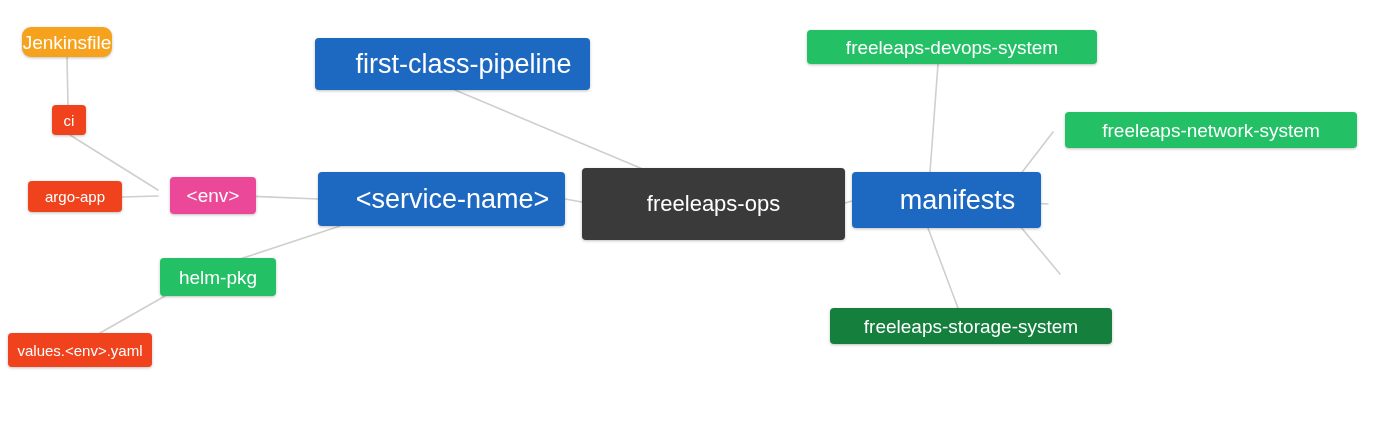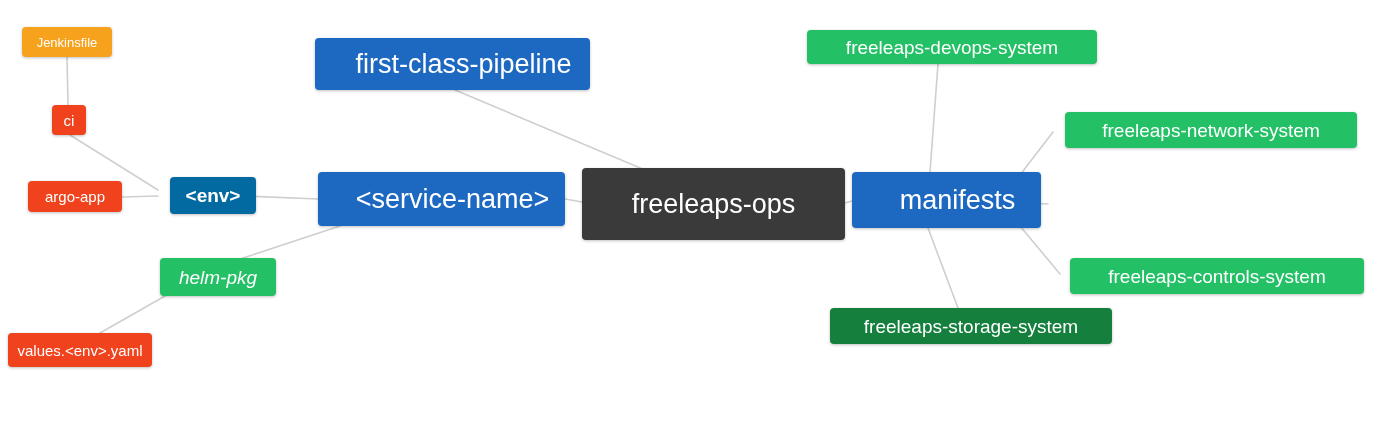--- a/index.html
+++ b/index.html
@@ -31,25 +31,25 @@
     align-items: center;
     justify-content: center;
     color: #ffffff;
     border-radius: 4px;
     box-shadow: 0 1px 3px rgba(0,0,0,0.25);
     box-sizing: border-box;
     white-space: nowrap;
     cursor: pointer;
     line-height: 1;
   }
-  .xl { font-size: 27px; }
+  .xl { font-size: 22px; }
   .lg { font-size: 27px; padding-left: 22px; }
   .md { font-size: 19px; margin-left: 12px; }
   .sm { font-size: 15px; }
-  .xs { font-size: 13px; }
+  .xs { font-size: 19px; border-radius: 9px; }
 </style>
 </head>
 <body>
 
 <div class="canvas">
 
   <svg class="edges" viewBox="0 0 1390 421" xmlns="http://www.w3.org/2000/svg" aria-hidden="true">
     <path d="M67,57 L68,105"></path>
     <path d="M70,135 L158,190"></path>
     <path d="M122,197 L158,196"></path>
@@ -67,34 +67,33 @@
   </svg>
 
   <div class="node xl" style="left: 582px; top: 168px; width: 263px; height: 72px; background: rgb(58, 58, 58);">freeleaps-ops</div>
 
   <div class="node lg" style="left: 315px; top: 38px; width: 275px; height: 52px; background: rgb(29, 105, 193);">first-class-pipeline</div>
 
   <div class="node lg" style="left: 318px; top: 172px; width: 247px; height: 54px; background: rgb(29, 105, 193);">&lt;service-name&gt;</div>
 
   <div class="node lg" style="left: 852px; top: 172px; width: 189px; height: 56px; background: rgb(29, 105, 193);">manifests</div>
 
-  <div class="node md" style="left: 158px; top: 177px; width: 86px; height: 37px; background: #0369a1; font-weight: bold;">&lt;env&gt;</div>
+  <div class="node md" style="left: 158px; top: 177px; width: 86px; height: 37px; background: #ec4899;">&lt;env&gt;</div>
 
-  <div class="node md" style="left: 148px; top: 258px; width: 116px; height: 38px; background: rgb(35, 192, 102); font-style: italic;">helm-pkg</div>
+  <div class="node md" style="left: 148px; top: 258px; width: 116px; height: 38px; background: rgb(35, 192, 102);">helm-pkg</div>
 
   <div class="node sm" style="left: 52px; top: 105px; width: 34px; height: 30px; background: rgb(240, 67, 29);">ci</div>
 
   <div class="node sm" style="left: 28px; top: 181px; width: 94px; height: 31px; background: rgb(240, 67, 29);">argo-app</div>
 
   <div class="node xs" style="left: 22px; top: 27px; width: 90px; height: 30px; background: rgb(246, 162, 29);">Jenkinsfile</div>
 
   <div class="node sm" style="left: 8px; top: 333px; width: 144px; height: 34px; background: rgb(240, 67, 29);">values.&lt;env&gt;.yaml</div>
 
   <div class="node md" style="left: 795px; top: 30px; width: 290px; height: 34px; background: rgb(35, 192, 102);">freeleaps-devops-system</div>
 
   <div class="node md" style="left: 1053px; top: 112px; width: 292px; height: 36px; background: rgb(35, 192, 102);">freeleaps-network-system</div>
 
 
-  <div class="node md" style="left: 1058px; top: 258px; width: 294px; height: 36px; background: rgb(35, 192, 102);">freeleaps-controls-system</div>
 
   <div class="node md" style="left: 818px; top: 308px; width: 282px; height: 36px; background: #15803d;">freeleaps-storage-system</div>
 
 </div>
 
 </body></html>

